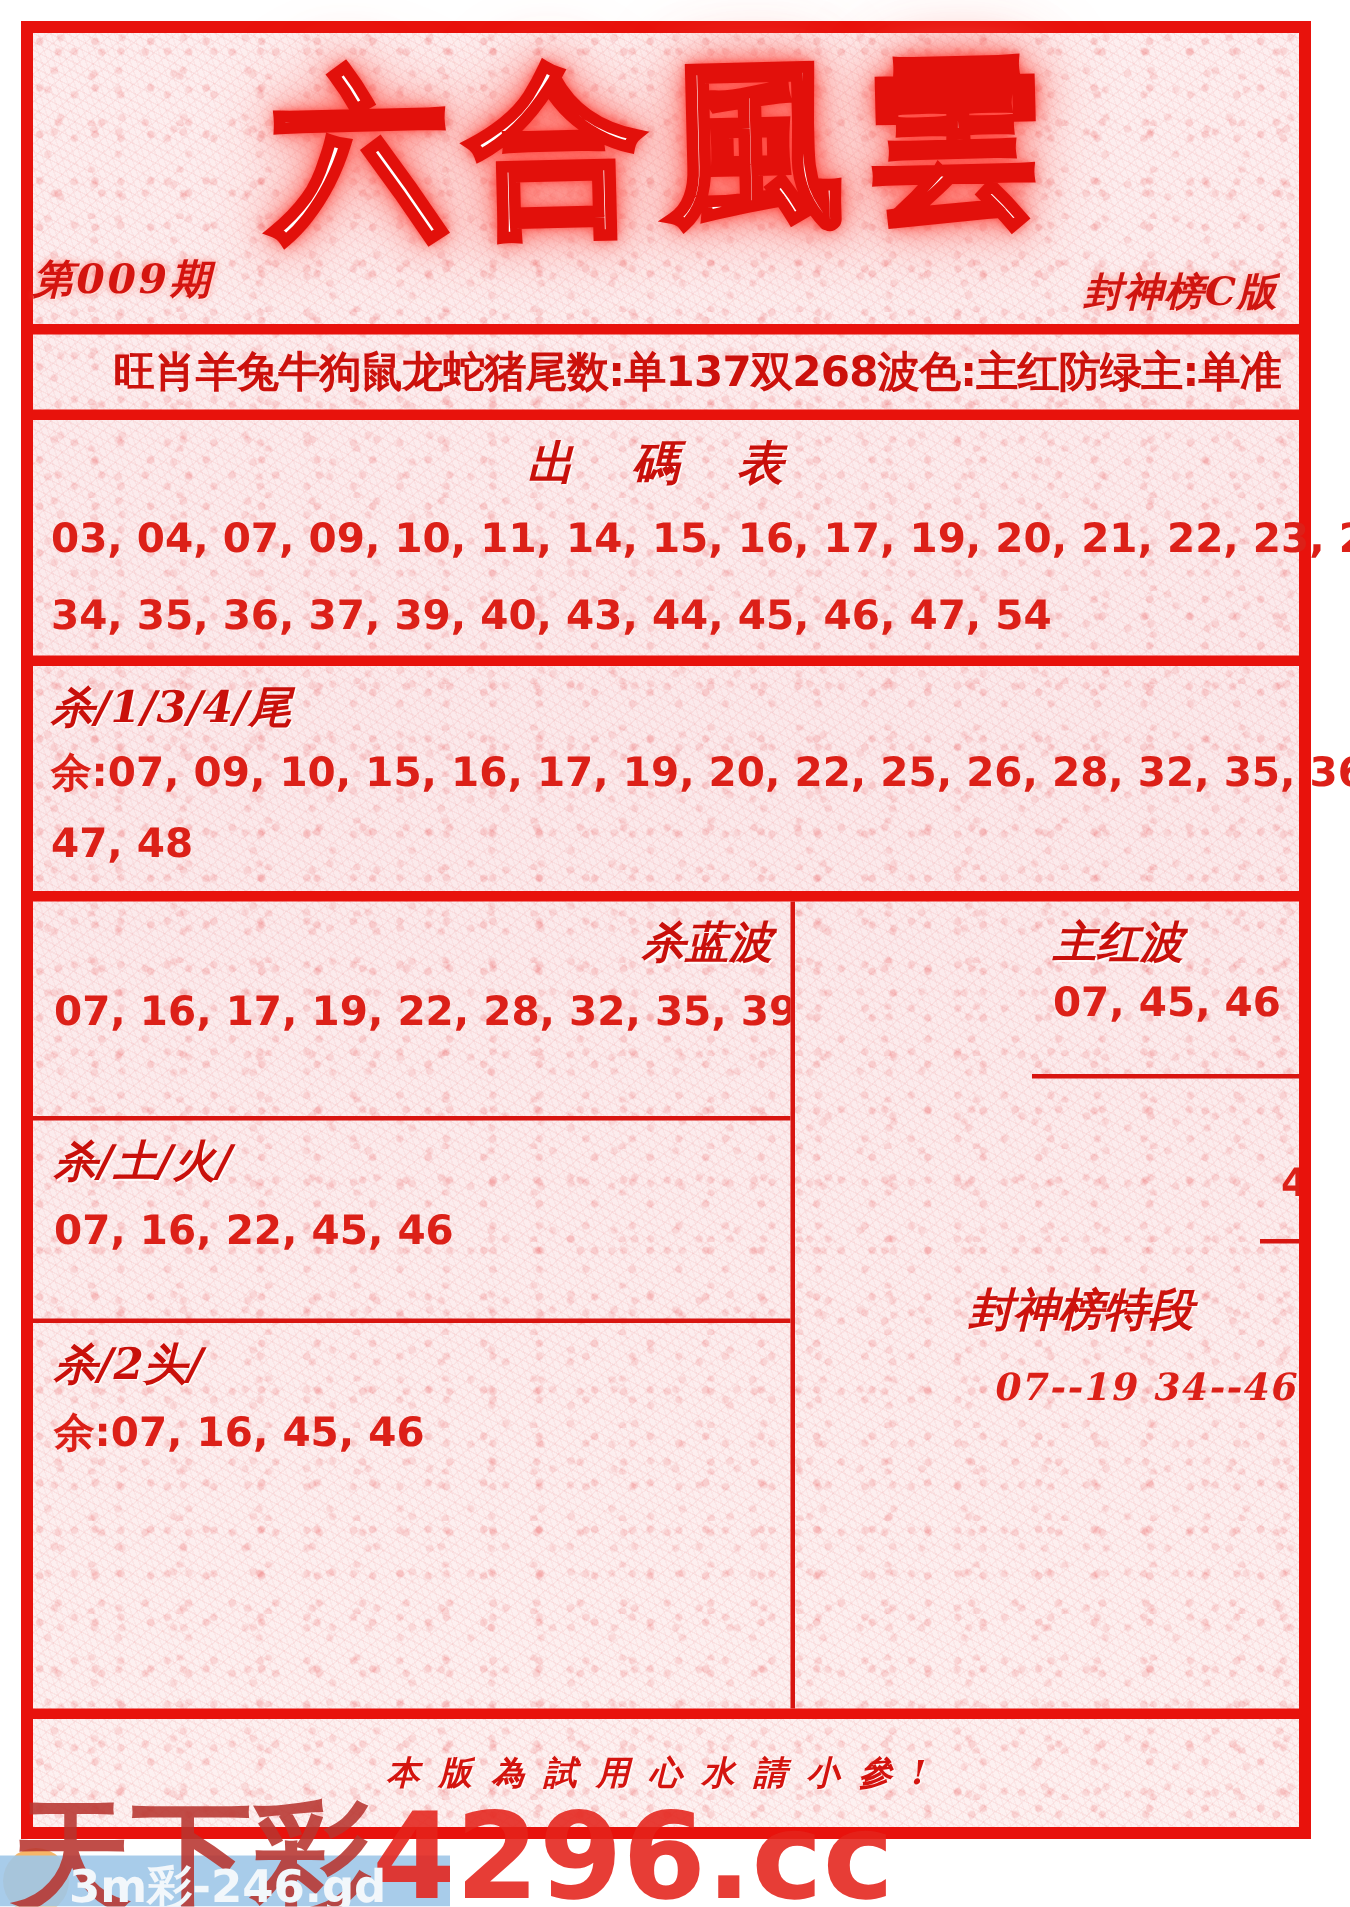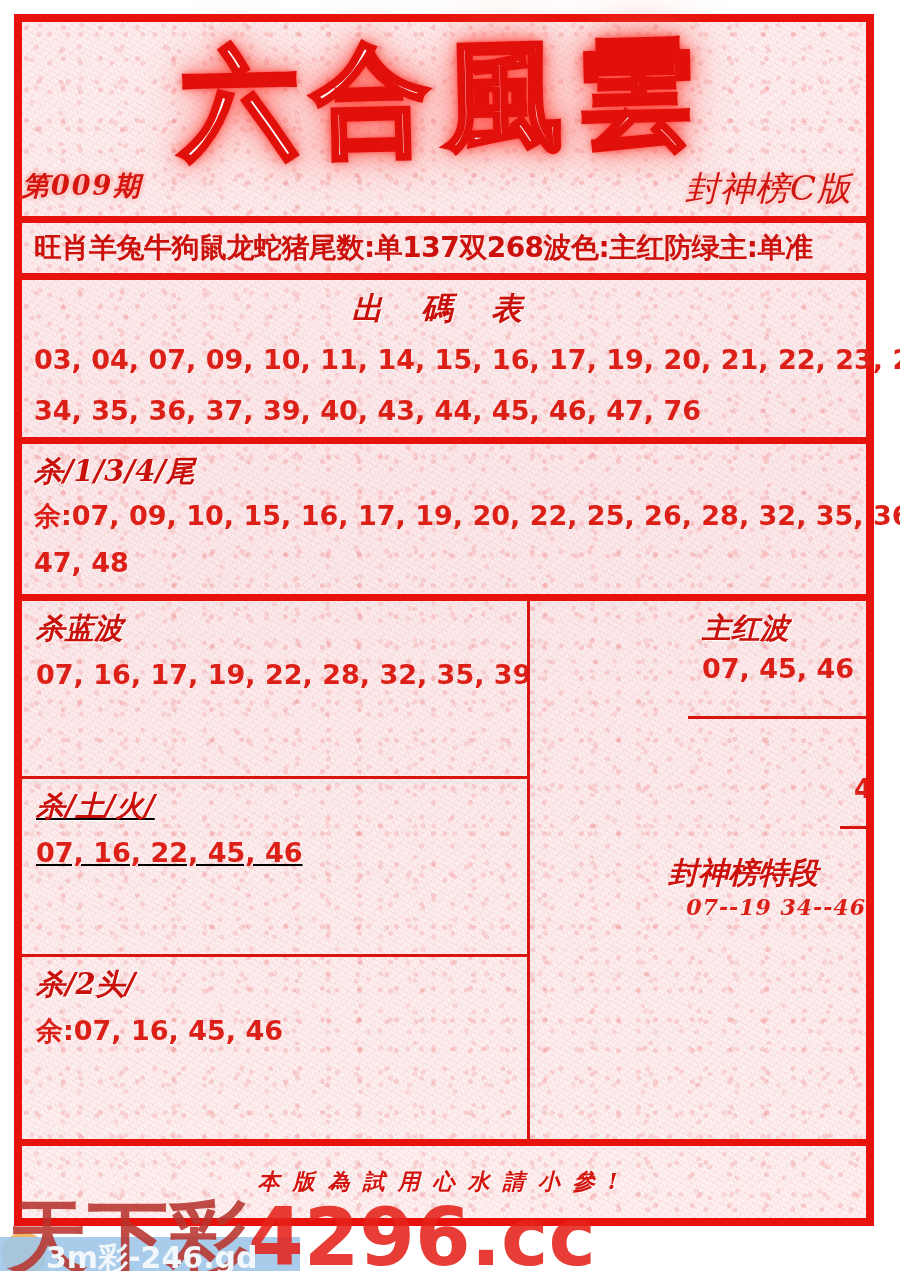--- a/index.html
+++ b/index.html
@@ -86,42 +86,43 @@
     font-size:27px;
     color:#d4140f;
     text-shadow:0 0 5px rgba(255,110,100,.85), 1px 1px 0 #fff;
     letter-spacing:2px;
   }
   #edition{
     position:absolute;
     right:14px; bottom:4px;
     font-family:"DejaVu Serif", serif;
     font-style:italic;
-    font-weight:normal;
-    font-size:34px;
+    font-weight:bold;
+    font-size:26px;
     color:#cf1510;
     text-shadow:0 0 5px rgba(255,120,110,.8), 1px 1px 0 #fff;
     letter-spacing:1px;
     margin-left:28px;
   }
 
   
   .band{
     flex:0 0 auto;
     padding:5px 12px 6px 12px;
     box-sizing:border-box;
   }
   .zodiac{
     font-family:"DejaVu Sans", sans-serif;
     font-size:28px;
     font-weight:bold;
     color:#cc110c;
     letter-spacing:-0.5px;
     white-space:nowrap;
     line-height:1.4;
+    text-align:right;
   }
 
   .sect-title{
     font-family:"DejaVu Serif", serif;
     font-style:italic;
     font-weight:bold;
     font-size:29px;
     color:#c9100b;
     text-shadow:1px 1px 0 rgba(255,255,255,.85);
   }
@@ -152,22 +153,22 @@
   #vrule{ width:3px; flex:0 0 3px; background:#d81510;}
   #colR{ flex:1 1 auto; display:flex; flex-direction:column;align-items:flex-end;}
 
   .cell{
     box-sizing:border-box;
     padding:8px 12px 6px 14px;
     overflow:hidden;
   }
   .cell.b{ border-bottom:3px solid #d81510; }
 
-  .cL1{ height:178px; }
-  .cL2{ height:178px;text-decoration:underline; }
+  .cL1{ height:146px;text-align:right; }
+  .cL2{ height:135px; }
   .cL3{ flex:1 1 auto; }
 
   .cR1{ height:118px; }
   .cR2{ height:110px; position:relative;}
   .cR3{ flex:1 1 auto; }
 
   .cR2 .nums{ position:absolute; left:14px; bottom:12px; }
 
   .special-title{
     font-family:"DejaVu Serif", serif;
@@ -176,24 +177,24 @@
     font-size:30px;
     color:#cd120d;
     text-shadow:1px 1px 0 rgba(255,255,255,.8);
     margin-left:14px;
     margin-top:24px;
   }
   .special-range{
     font-family:"DejaVu Serif", serif;
     font-style:italic;
     font-weight:bold;
-    font-size:22px;
+    font-size:25px;
     color:#dc2018;
     margin-left:32px;
-    margin-top:0;
+    margin-top:16px;
     letter-spacing:1px;
   }
 
   
   #footer{
     flex:0 0 auto;
     height:72px;
     display:flex;
     align-items:center;
     justify-content:center;
@@ -269,21 +270,21 @@
 
   <div class="band">
     <div class="zodiac">旺肖羊兔牛狗鼠龙蛇猪尾数:单137双268波色:主红防绿主:单准</div>
   </div>
 
   <div class="hrule"></div>
 
   <div class="band" style="padding-top:8px;padding-bottom:0;">
     <div class="sect-title center">出 碼 表</div>
     <div class="nums" style="margin-top:4px;">03, 04, 07, 09, 10, 11, 14, 15, 16, 17, 19, 20, 21, 22, 23, 24, 25, 26, 28, 32, 33</div>
-    <div class="nums">34, 35, 36, 37, 39, 40, 43, 44, 45, 46, 47, 76</div>
+    <div class="nums">34, 35, 36, 37, 39, 40, 43, 44, 45, 46, 47, 54</div>
   </div>
 
   <div class="hrule"></div>
 
   <div class="band" style="padding-top:8px;padding-bottom:8px;border-radius:21px;">
     <div class="sect-title">杀/1/3/4/尾</div>
     <div class="nums tight">余:07, 09, 10, 15, 16, 17, 19, 20, 22, 25, 26, 28, 32, 35, 36, 37, 39, 40, 45, 46</div>
     <div class="nums tight">47, 48</div>
   </div>
 

